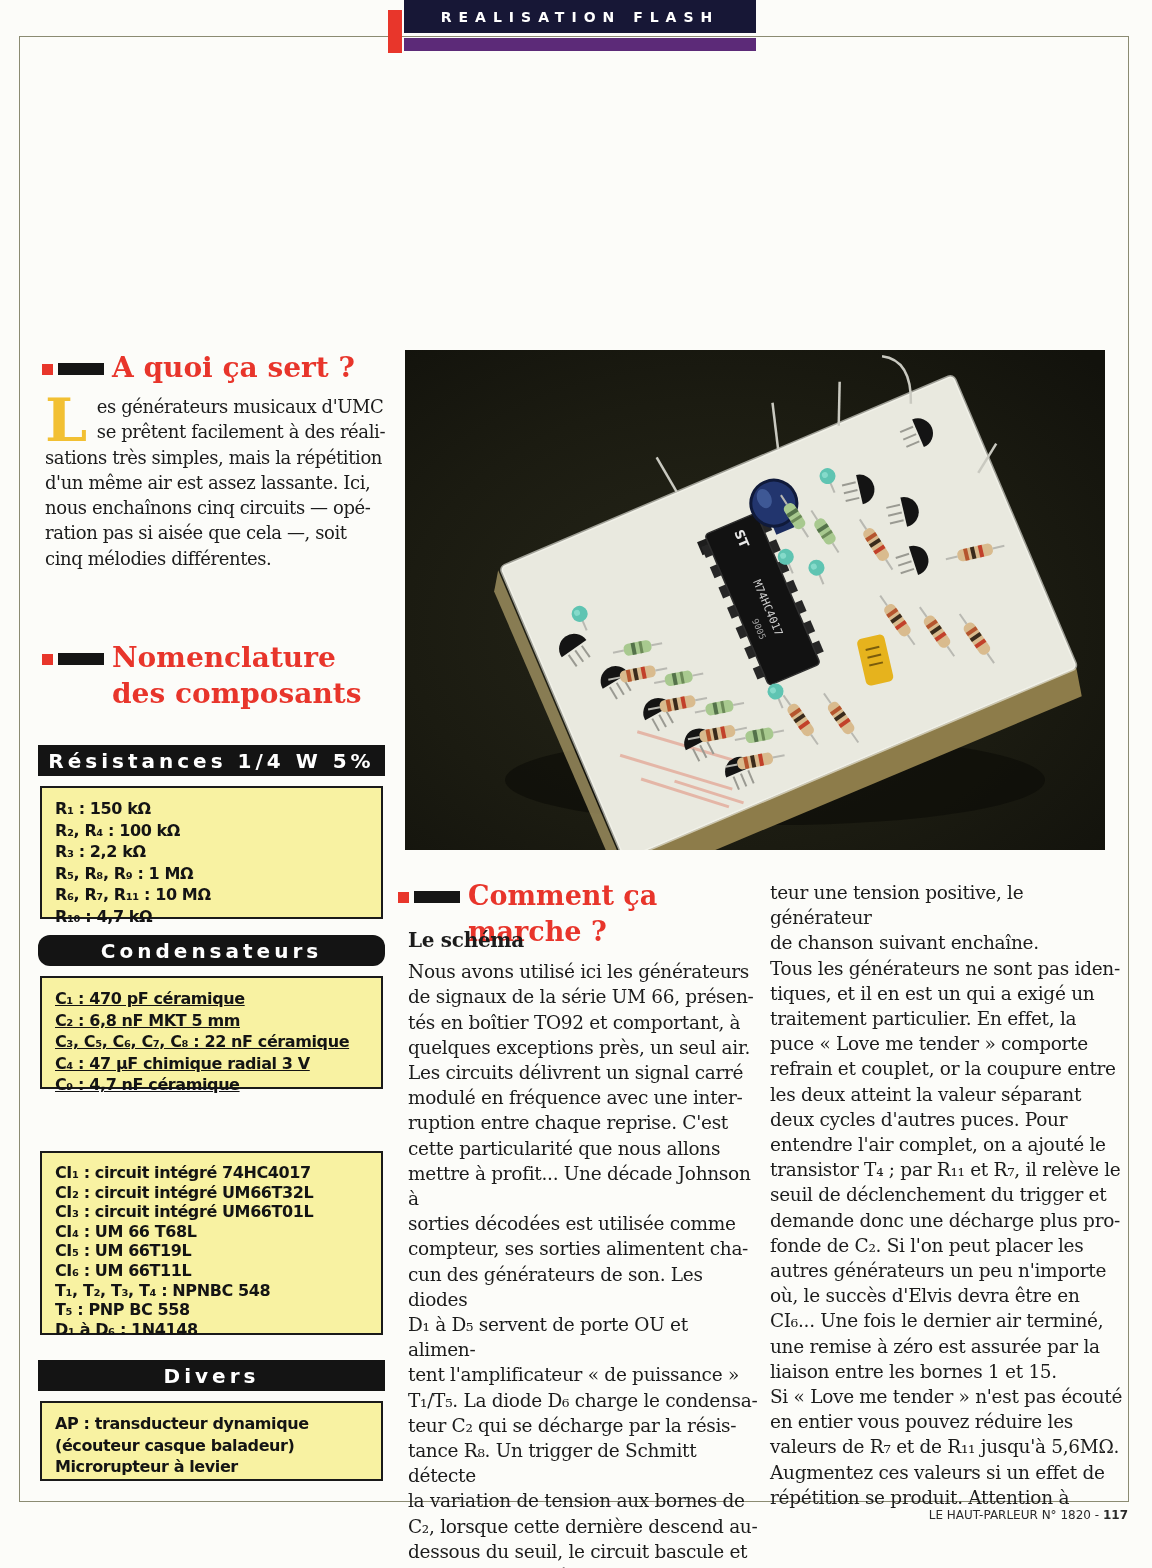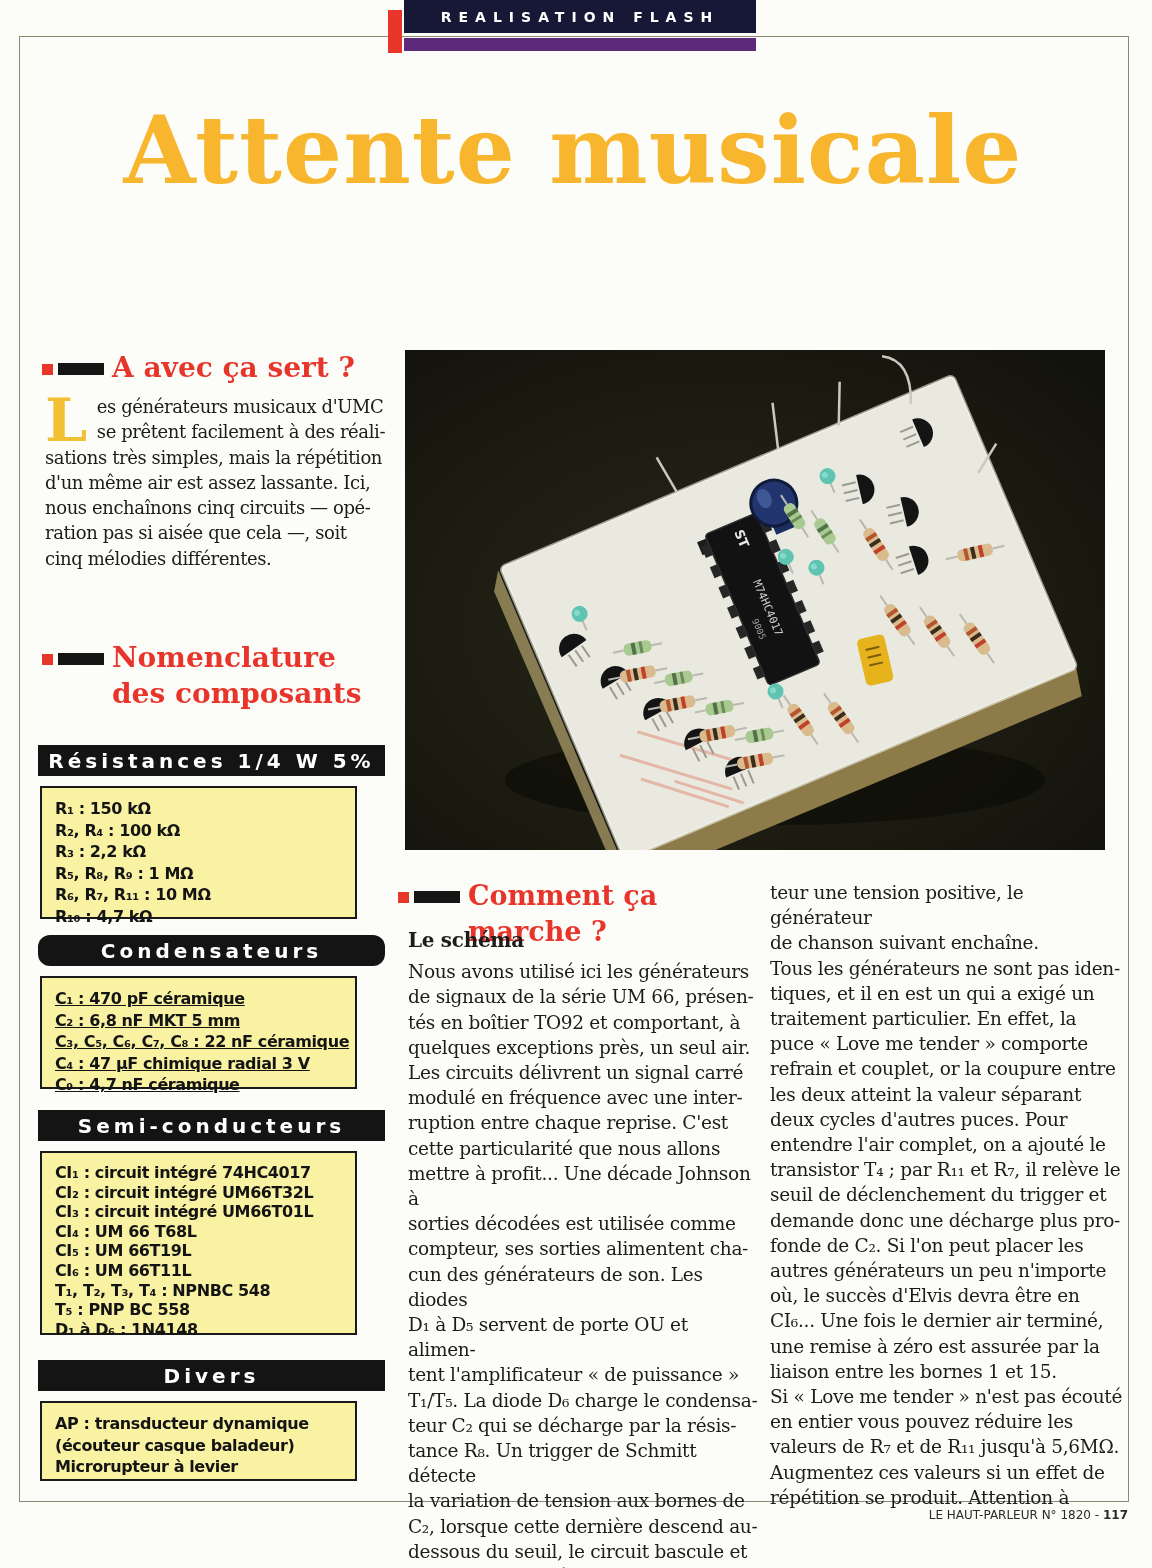--- a/index.html
+++ b/index.html
@@ -30,21 +30,21 @@
   .intro{position:absolute;left:45px;top:394px;width:352px;z-index:2;
          font-size:18px;line-height:25.3px;letter-spacing:-0.4px;}
   .dropcap{float:left;font-family:"DejaVu Serif",serif;font-weight:bold;color:#f2c033;
            font-size:60px;line-height:48px;padding:2px 10px 0 0;}
   .lines{white-space:pre-line;}
   
   .bar{position:absolute;left:38px;width:347px;height:31px;background:#141414;z-index:2;
        display:flex;align-items:center;justify-content:center;}
   .bar span{color:#ffffff;font-family:"DejaVu Sans",sans-serif;font-weight:bold;
             font-size:20px;letter-spacing:4px;white-space:nowrap;}
-  .ybox{position:absolute;left:40px;width:317px;background:#f8f2a2;border:2px solid #1a1a1a;
+  .ybox{position:absolute;left:40px;width:343px;background:#f8f2a2;border:2px solid #1a1a1a;
         z-index:2;box-sizing:border-box;padding:10px 0 0 13px;
         font-family:"DejaVu Sans",sans-serif;font-weight:bold;font-size:16px;
         letter-spacing:-0.4px;color:#141414;}
   
   .photo{position:absolute;left:405px;top:350px;width:700px;height:500px;z-index:2;}
   
   .col{position:absolute;z-index:2;font-size:18.5px;line-height:25.2px;letter-spacing:-0.3px;}
   .subhead{font-family:"DejaVu Serif",serif;font-weight:bold;font-size:20px;margin:0 0 6px 0;}
   
   .footer{position:absolute;right:24px;top:1508px;z-index:2;
@@ -58,29 +58,28 @@
 
   <div class="frame"></div>
 
   <div class="banner-navy">
     <span>REALISATION FLASH</span>
   </div>
   <div class="banner-purple"></div>
   <div class="banner-red"></div>
 
   <div class="title">
-    <div>Attente musicale</div>
   </div>
 
   <div class="sec" style="left:42px;top:350px;width:360px;">
     <div class="marker">
       <div class="sq"></div>
       <div class="dash"></div>
     </div>
-    <h2>A avec ça sert ?</h2>
+    <h2>A quoi ça sert ?</h2>
   </div>
 
   <div class="intro">
     <span class="dropcap">L</span><span class="lines">es générateurs musicaux d'UMC
 se prêtent facilement à des réali-
 sations très simples, mais la répétition
 d'un même air est assez lassante. Ici,
 nous enchaînons cinq circuits — opé-
 ration pas si aisée que cela —, soit
 cinq mélodies différentes.</span>
@@ -108,23 +107,20 @@
 
   <div class="bar" style="top:935px;border-radius:12px;">
     <span>Condensateurs</span>
   </div>
   <div class="ybox lines" style="top:976px;height:113px;line-height:21.6px;text-decoration:underline;">C₁ : 470 pF céramique
 C₂ : 6,8 nF MKT 5 mm
 C₃, C₅, C₆, C₇, C₈ : 22 nF céramique
 C₄ : 47 μF chimique radial 3 V
 C₉ : 4,7 nF céramique</div>
 
-  <div class="bar" style="top:1110px;">
-    <span>Semi-conducteurs</span>
-  </div>
   <div class="ybox lines" style="top:1151px;height:184px;line-height:19.6px;">CI₁ : circuit intégré 74HC4017
 CI₂ : circuit intégré UM66T32L
 CI₃ : circuit intégré UM66T01L
 CI₄ : UM 66 T68L
 CI₅ : UM 66T19L
 CI₆ : UM 66T11L
 T₁, T₂, T₃, T₄ : NPNBC 548
 T₅ : PNP BC 558
 D₁ à D₆ : 1N4148</div>
 

